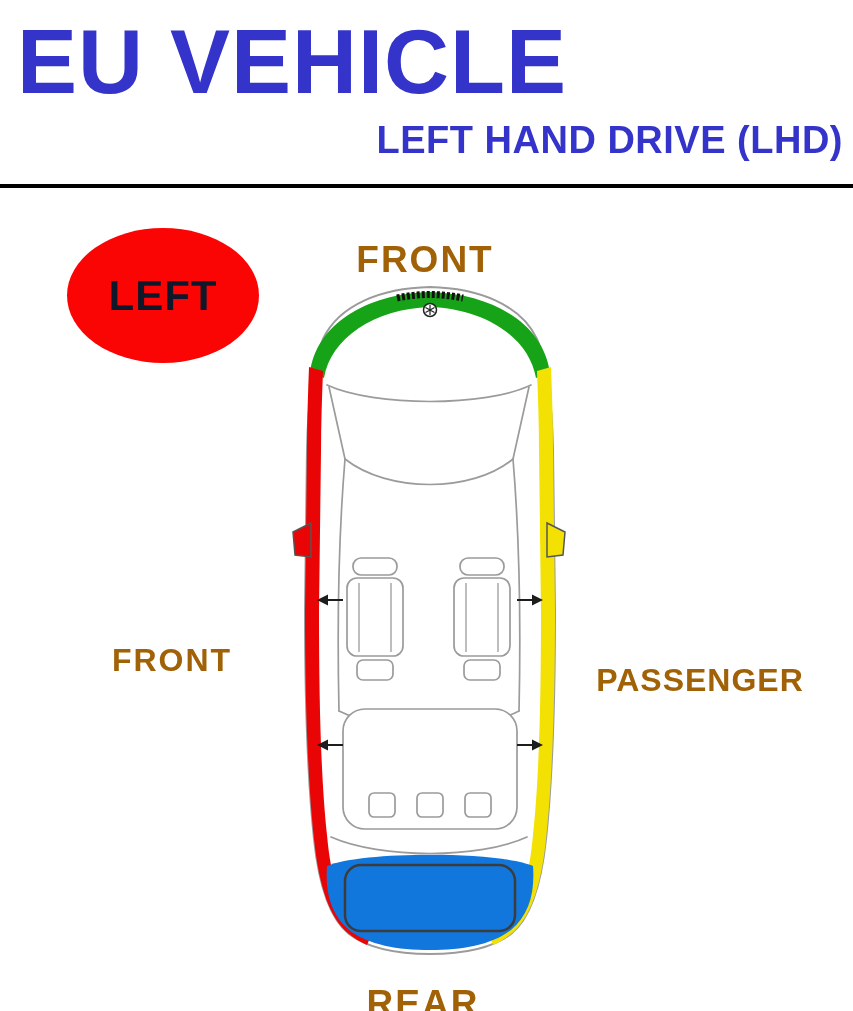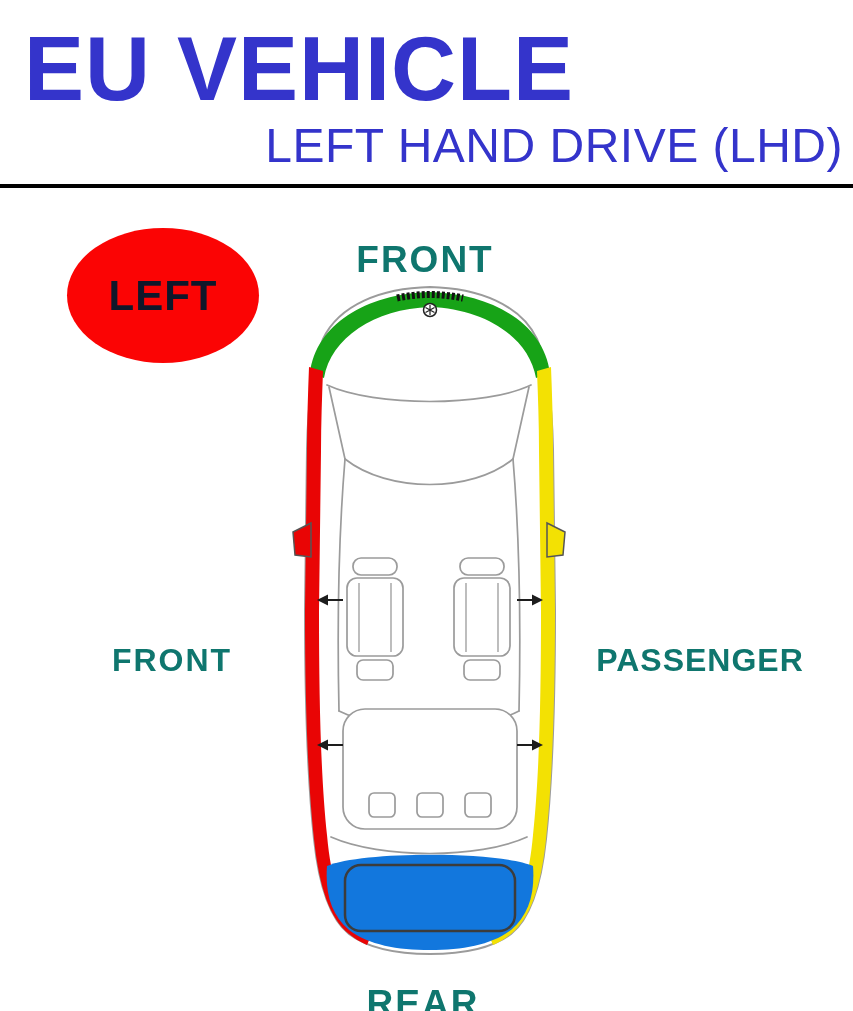--- a/index.html
+++ b/index.html
@@ -6,42 +6,42 @@
   html, body { margin: 0; padding: 0; }
   body {
     width: 853px; height: 1011px;
     background: #ffffff;
     font-family: "Liberation Sans", "DejaVu Sans", sans-serif;
     position: relative;
   }
   .page { position: absolute; left: 0; top: 0; width: 853px; height: 1011px; overflow: hidden; }
 
   .title {
-    position: absolute; left: 12px; top: 12px; margin: 12px;
+    position: absolute; left: 12px; top: 12px; margin: 5px;
     font-size: 90px; font-weight: 700; line-height: 1; letter-spacing: 1px;
     color: var(--title-blue, #3434cb);
   }
   .subtitle {
     position: absolute; right: 10px; top: 120px;
-    font-size: 48px; font-weight: 400; line-height: 1.1; letter-spacing: 0.5px;
+    font-size: 38px; font-weight: 700; line-height: 1.1; letter-spacing: 0.5px;
     color: var(--title-blue, #3434cb);
   }
   .divider {
     position: absolute; left: 0; top: 184px; width: 853px; height: 4px;
     background: #000;
   }
 
   .label {
-    position: absolute; font-weight: 700; color: #0f766e;
+    position: absolute; font-weight: 700; color: #a16207;
     text-align: center; line-height: 1; letter-spacing: 2px;
   }
   .label-front { left: 355px; top: 241px; width: 140px; font-size: 37px; }
   .label-rear  { left: 353px; top: 966px; width: 140px; font-size: 37px; margin-top: 19px; }
   .label-driver { left: 88px; top: 644px; width: 168px; font-size: 32px; }
-  .label-passenger { left: 596px; top: 644px; width: 208px; font-size: 32px; letter-spacing: 1px; }
+  .label-passenger { left: 596px; top: 664px; width: 208px; font-size: 32px; letter-spacing: 1px; }
 
   .badge {
     position: absolute; border-radius: 50%;
     background: var(--badge-red, #fb0404);
     display: flex; align-items: center; justify-content: center;
   }
   .badge-left  { left: 67px;  top: 228px; width: 192px; height: 135px; }
   .badge-right { left: 596px; top: 237px; width: 176px; height: 126px; }
   .badge-text { color: #0f172a; font-weight: 700; font-size: 42px; letter-spacing: 1px; }
   .badge-text-right { font-size: 35px; }

